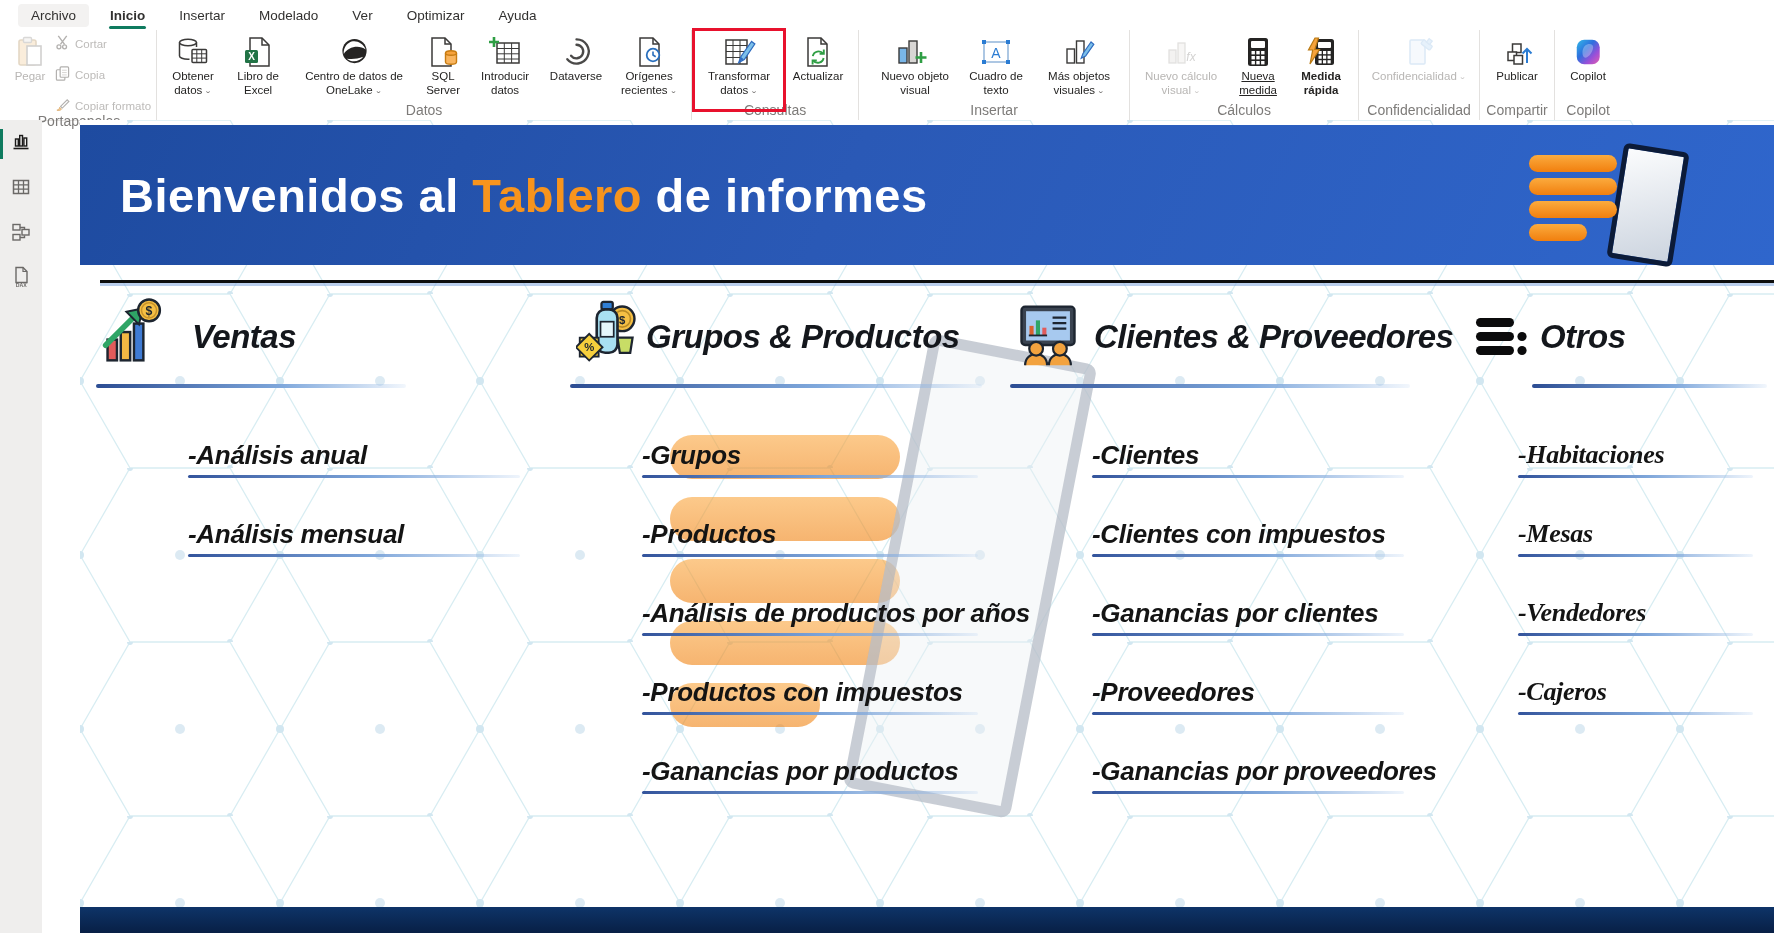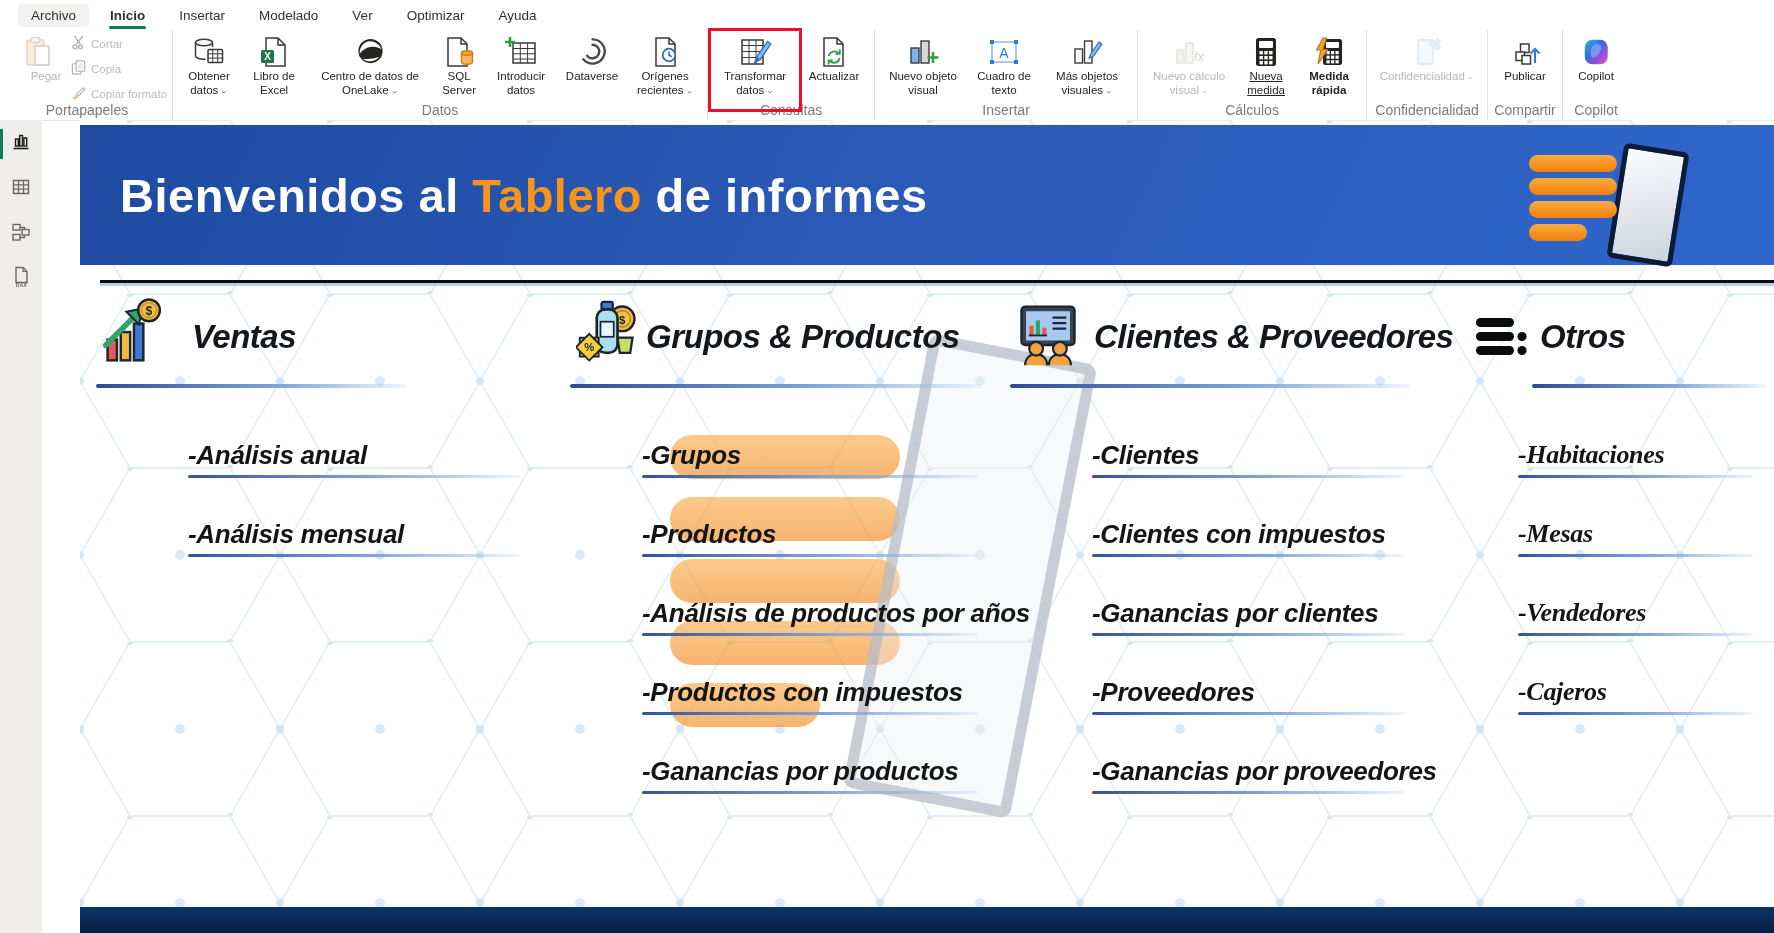--- a/index.html
+++ b/index.html
@@ -20,21 +20,21 @@
   .rgroup + .rgroup{border-left:1px solid #e3e1df}
   .rgroup-content{flex:1;display:flex;align-items:flex-start;gap:2px}
   .rgroup-label{font-size:14px;color:#7d7b79;text-align:center;padding:0 0 3px;line-height:1}
   .bigbtn{display:flex;flex-direction:column;align-items:center;padding:3px 3px 0;position:relative}
   .bigbtn .ic{height:37px;display:flex;align-items:center;justify-content:center}
   .bigbtn .blabel{font-size:11.5px;line-height:13.5px;color:#252423;text-align:center}
   .bigbtn.disabled .blabel{color:#b8b6b4}
   .bigbtn.disabled .ic{opacity:.5}
   .chev{font-size:9px;color:#605e5c;display:inline-block;transform:scaleY(.75);margin-left:2px}
   .bigbtn.disabled .chev{color:#c3c1bf}
-  .smallcol{display:flex;flex-direction:column;gap:8px;padding-top:5px}
+  .smallcol{display:flex;flex-direction:column;gap:14px;padding-top:5px}
   .smallbtn{display:flex;align-items:center;gap:5px;font-size:11.5px;color:#bdbbb9;height:17px;white-space:nowrap}
   .redbox{position:absolute;left:-5px;right:-5px;top:-2px;bottom:-14px;border:3px solid var(--red);z-index:5;pointer-events:none}
   
   .sidebar{position:absolute;left:0;top:120px;bottom:0;width:42px;background:#efeeed;
            display:flex;flex-direction:column;align-items:center;padding-top:5px;gap:7px}
   .sbitem{width:42px;height:38px;display:flex;align-items:center;justify-content:center;position:relative}
   .sbitem.active::before{content:"";position:absolute;left:0;top:4px;bottom:4px;width:3px;background:var(--green)}
   
   .page{position:absolute;left:80px;top:120px;right:0;bottom:0;background:#fff;overflow:hidden}
   .hexbg{position:absolute;inset:0;width:100%;height:100%}
@@ -83,21 +83,21 @@
     <div class="rgroup">
       <div class="rgroup-content">
         <div class="bigbtn disabled">
           <span class="ic">
             <svg width="30" height="34" viewBox="0 0 30 34">
               <rect x="4" y="5" width="17" height="25" rx="2" fill="#f6dcb8" stroke="#c9b18c" stroke-width="1.6"></rect>
               <rect x="8.5" y="2.5" width="8" height="5" rx="1" fill="#efecea" stroke="#b5b3b1" stroke-width="1.4"></rect>
               <rect x="12" y="11" width="14" height="19" fill="#fff" stroke="#a5a3a1" stroke-width="1.6"></rect>
             </svg>
           </span>
-          <div class="blabel" style="width: 40px; margin-left: 16px;"><span>Pegar</span></div>
+          <div class="blabel" style="width: 40px;"><span>Pegar</span></div>
         </div>
         <div class="smallcol">
           <div class="smallbtn">
             <span><svg width="15" height="15" viewBox="0 0 16 16">
                 <path d="M12.5 1 5.8 10M3.5 1l6.7 9" stroke="#b3b1af" stroke-width="1.5" fill="none"></path>
                 <circle cx="4.2" cy="12.6" r="2.1" fill="none" stroke="#b3b1af" stroke-width="1.4"></circle>
                 <circle cx="10.2" cy="12.6" r="2.1" fill="none" stroke="#b3b1af" stroke-width="1.4"></circle>
               </svg></span>
             <span>Cortar</span>
           </div>
@@ -232,21 +232,21 @@
     <div class="rgroup">
       <div class="rgroup-content">
         <div class="bigbtn">
           <span class="ic">
             <svg width="34" height="31" viewBox="0 0 34 31">
               <rect x="5" y="12" width="8" height="15" fill="#79b6e8" stroke="#3b3a39" stroke-width="1.4"></rect>
               <rect x="15" y="5" width="8" height="22" fill="#d8d6d4" stroke="#3b3a39" stroke-width="1.4"></rect>
               <path d="M27 16v11M21.5 21.5h11" stroke="#2f9e44" stroke-width="2.6"></path>
             </svg>
           </span>
-          <div class="blabel" style="width: 80px;"><span>Nuevo objeto visual</span></div>
+          <div class="blabel" style="width: 80px; margin-left: 8px;"><span>Nuevo objeto visual</span></div>
         </div>
         <div class="bigbtn">
           <span class="ic">
             <svg width="34" height="31" viewBox="0 0 34 31">
               <rect x="5" y="6" width="24" height="20" fill="#fff" stroke="#8ab0d8" stroke-width="1.4"></rect>
               <text x="17" y="21.5" text-anchor="middle" font-size="14" fill="#2b7cd3">A</text>
               <g fill="#2b7cd3">
                 <rect x="3" y="4" width="4" height="4"></rect>
                 <rect x="27" y="4" width="4" height="4"></rect>
                 <rect x="3" y="24" width="4" height="4"></rect>

